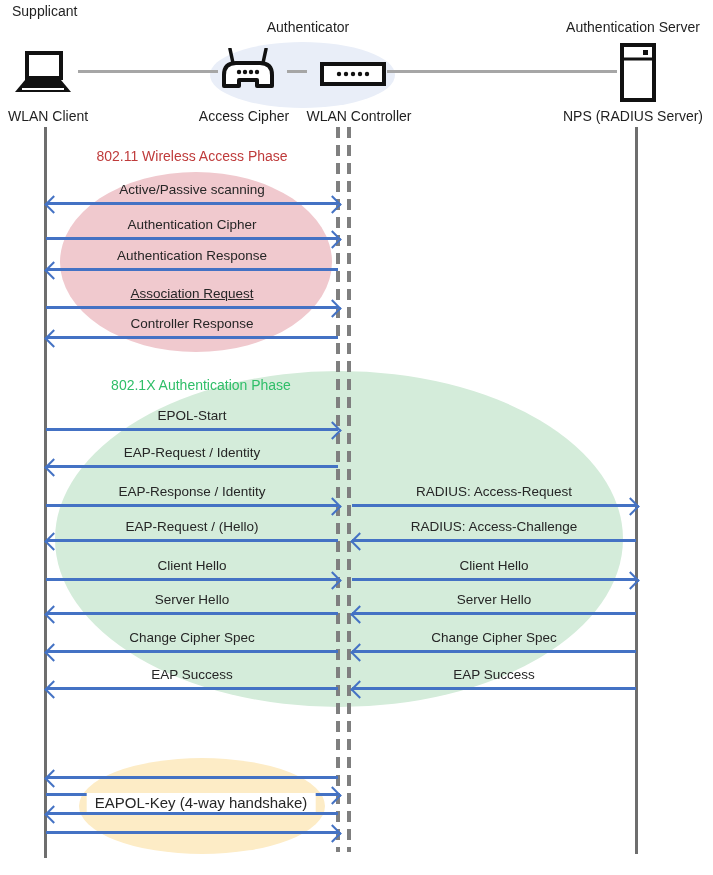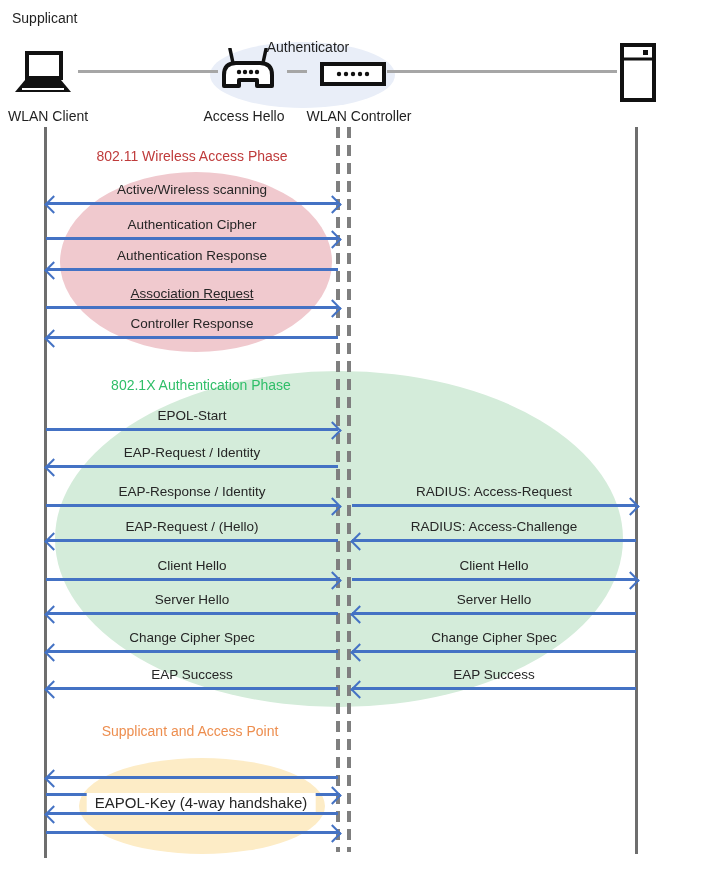--- a/index.html
+++ b/index.html
@@ -26,22 +26,23 @@
 
   .icon{position:absolute;z-index:4;}
 </style>
 </head>
 <body>
 
 <div id="canvas">
 
   <div id="header-ellipse" class="ellipse" style="left: 210px; top: 42px; width: 185px; height: 66px; background: rgb(233, 238, 248);"></div>
 
-  <div class="role-label" style="left:12px;top:10px;">Supplicant</div>
-  <div class="role-label centered" style="left:238px;top:19px;width:140px;margin-top:20px;">Authenticator</div>
+  <div class="role-label" style="left:12px;top:3px;">Supplicant</div>
+  <div class="role-label centered" style="left:238px;top:19px;width:140px;">Authenticator</div>
+  <div class="role-label centered" style="left:553px;top:19px;width:160px;">Authentication Server</div>
 
   <div class="connector" style="left:78px;top:70px;width:140px;"></div>
   <div class="connector" style="left:287px;top:70px;width:20px;"></div>
   <div class="connector" style="left:387px;top:70px;width:230px;"></div>
 
   <div class="icon" style="left:12px;top:51px;">
     <svg width="62" height="43" viewBox="0 0 62 43">
       <rect x="15" y="2" width="34" height="25" fill="#ffffff" stroke="#111111" stroke-width="4"></rect>
       <path d="M3,41 L13,29 H49 L59,41 Z" fill="#111111"></path>
       <path d="M10,38 H52" stroke="#ffffff" stroke-width="2"></path>
@@ -70,47 +71,47 @@
   </div>
   <div class="icon" style="left:619px;top:43px;">
     <svg width="38" height="59" viewBox="0 0 38 59">
       <rect x="3" y="2" width="32" height="55" fill="#ffffff" stroke="#111111" stroke-width="4"></rect>
       <path d="M3,16 H35" stroke="#111111" stroke-width="3"></path>
       <rect x="24" y="7" width="5" height="5" fill="#111111"></rect>
     </svg>
   </div>
 
   <div class="device-label" style="left:8px;top:108px;">WLAN Client</div>
-  <div class="device-label centered" style="left:174px;top:108px;width:140px;">Access Hello</div>
+  <div class="device-label centered" style="left:174px;top:108px;width:140px;">Access Cipher</div>
   <div class="device-label centered" style="left:289px;top:108px;width:140px;">WLAN Controller</div>
+  <div class="device-label centered" style="left:553px;top:108px;width:160px;">NPS (RADIUS Server)</div>
 
   <div class="lifeline solid-line" style="left:44px;top:127px;height:731px;"></div>
   <div class="lifeline dashed-line" style="left:336px;top:127px;height:725px;"></div>
   <div class="lifeline dashed-line" style="left:347px;top:127px;height:725px;"></div>
   <div class="lifeline solid-line" style="left:635px;top:127px;height:727px;"></div>
 
   <div id="phase-layer">
       <div class="ellipse" style="left: 60px; top: 172px; width: 272px; height: 180px; background: rgb(240, 201, 206);"></div>
       <div class="phase-title" style="left: 192px; top: 147px; color: rgb(191, 59, 59);">
         <div>802.11 Wireless Access Phase</div>
       </div>
       <div class="ellipse" style="left: 55px; top: 371px; width: 568px; height: 336px; background: rgb(212, 236, 218);"></div>
       <div class="phase-title" style="left: 201px; top: 376px; color: rgb(47, 190, 104);">
         <div>802.1X Authentication Phase</div>
       </div>
       <div class="ellipse" style="left: 79px; top: 758px; width: 246px; height: 96px; background: rgb(253, 236, 198);"></div>
       <div class="phase-title" style="left: 190px; top: 722px; color: rgb(237, 142, 79);">
-        <div>Supplicant and Access Point</div>
       </div>
     </div>
   <div id="message-layer">
       <div class="msg-line" style="left: 46px; top: 202px; width: 292px; background: rgb(68, 114, 196);"></div>
       <div class="chev r" style="left: 326px; top: 197.5px; border-color: rgb(68, 114, 196);"></div>
       <div class="chev l" style="left: 47px; top: 197.5px; border-color: rgb(68, 114, 196);"></div>
-      <div class="msg-label" style="left: 46px; width: 292px; top: 182px;">Active/Wireless scanning</div>
+      <div class="msg-label" style="left: 46px; width: 292px; top: 182px;">Active/Passive scanning</div>
       <div class="msg-line" style="left: 46px; top: 237px; width: 292px; background: rgb(68, 114, 196);"></div>
       <div class="chev r" style="left: 326px; top: 232.5px; border-color: rgb(68, 114, 196);"></div>
       <div class="msg-label" style="left: 46px; width: 292px; top: 217px;">Authentication Cipher</div>
       <div class="msg-line" style="left: 46px; top: 268px; width: 292px; background: rgb(68, 114, 196);"></div>
       <div class="chev l" style="left: 47px; top: 263.5px; border-color: rgb(68, 114, 196);"></div>
       <div class="msg-label" style="left: 46px; width: 292px; top: 248px;">Authentication Response</div>
       <div class="msg-line" style="left: 46px; top: 306px; width: 292px; background: rgb(68, 114, 196);"></div>
       <div class="chev r" style="left: 326px; top: 301.5px; border-color: rgb(68, 114, 196);"></div>
       <div class="msg-label" style="left: 46px; width: 292px; top: 286px; text-decoration: underline;">Association Request</div>
       <div class="msg-line" style="left: 46px; top: 336px; width: 292px; background: rgb(68, 114, 196);"></div>

